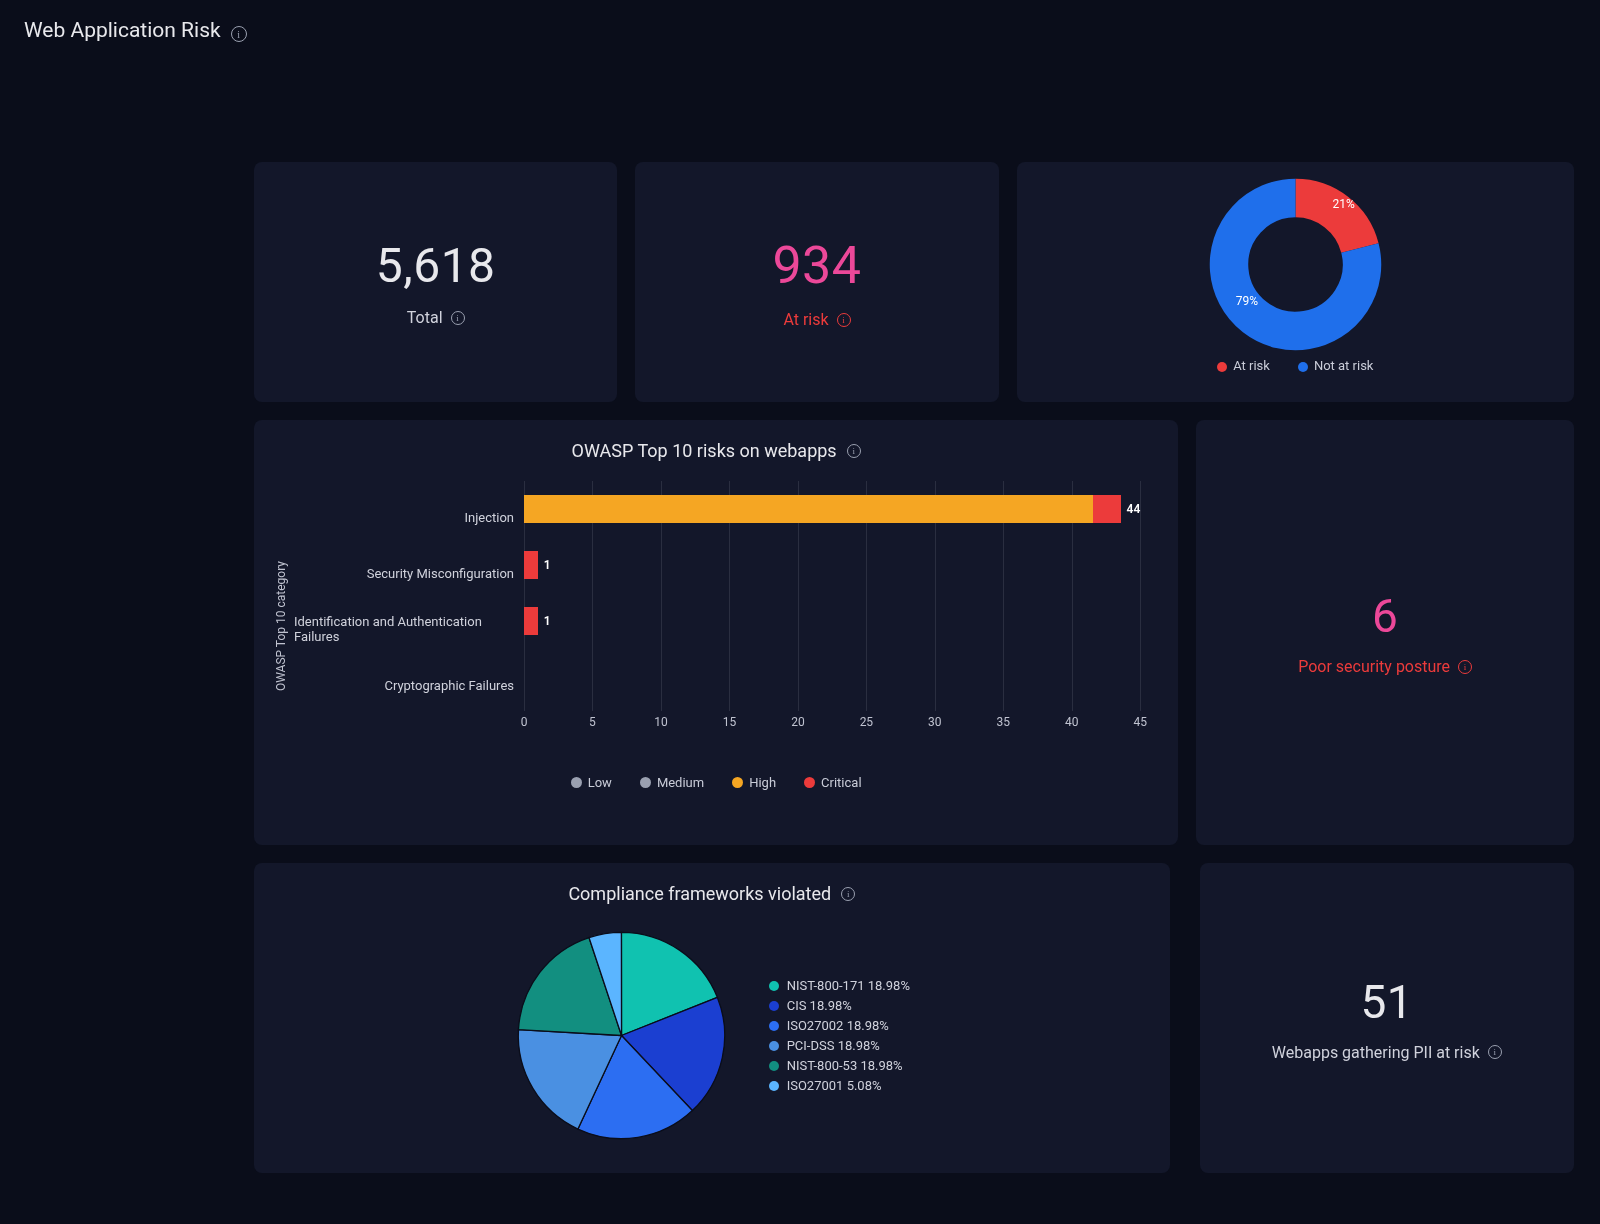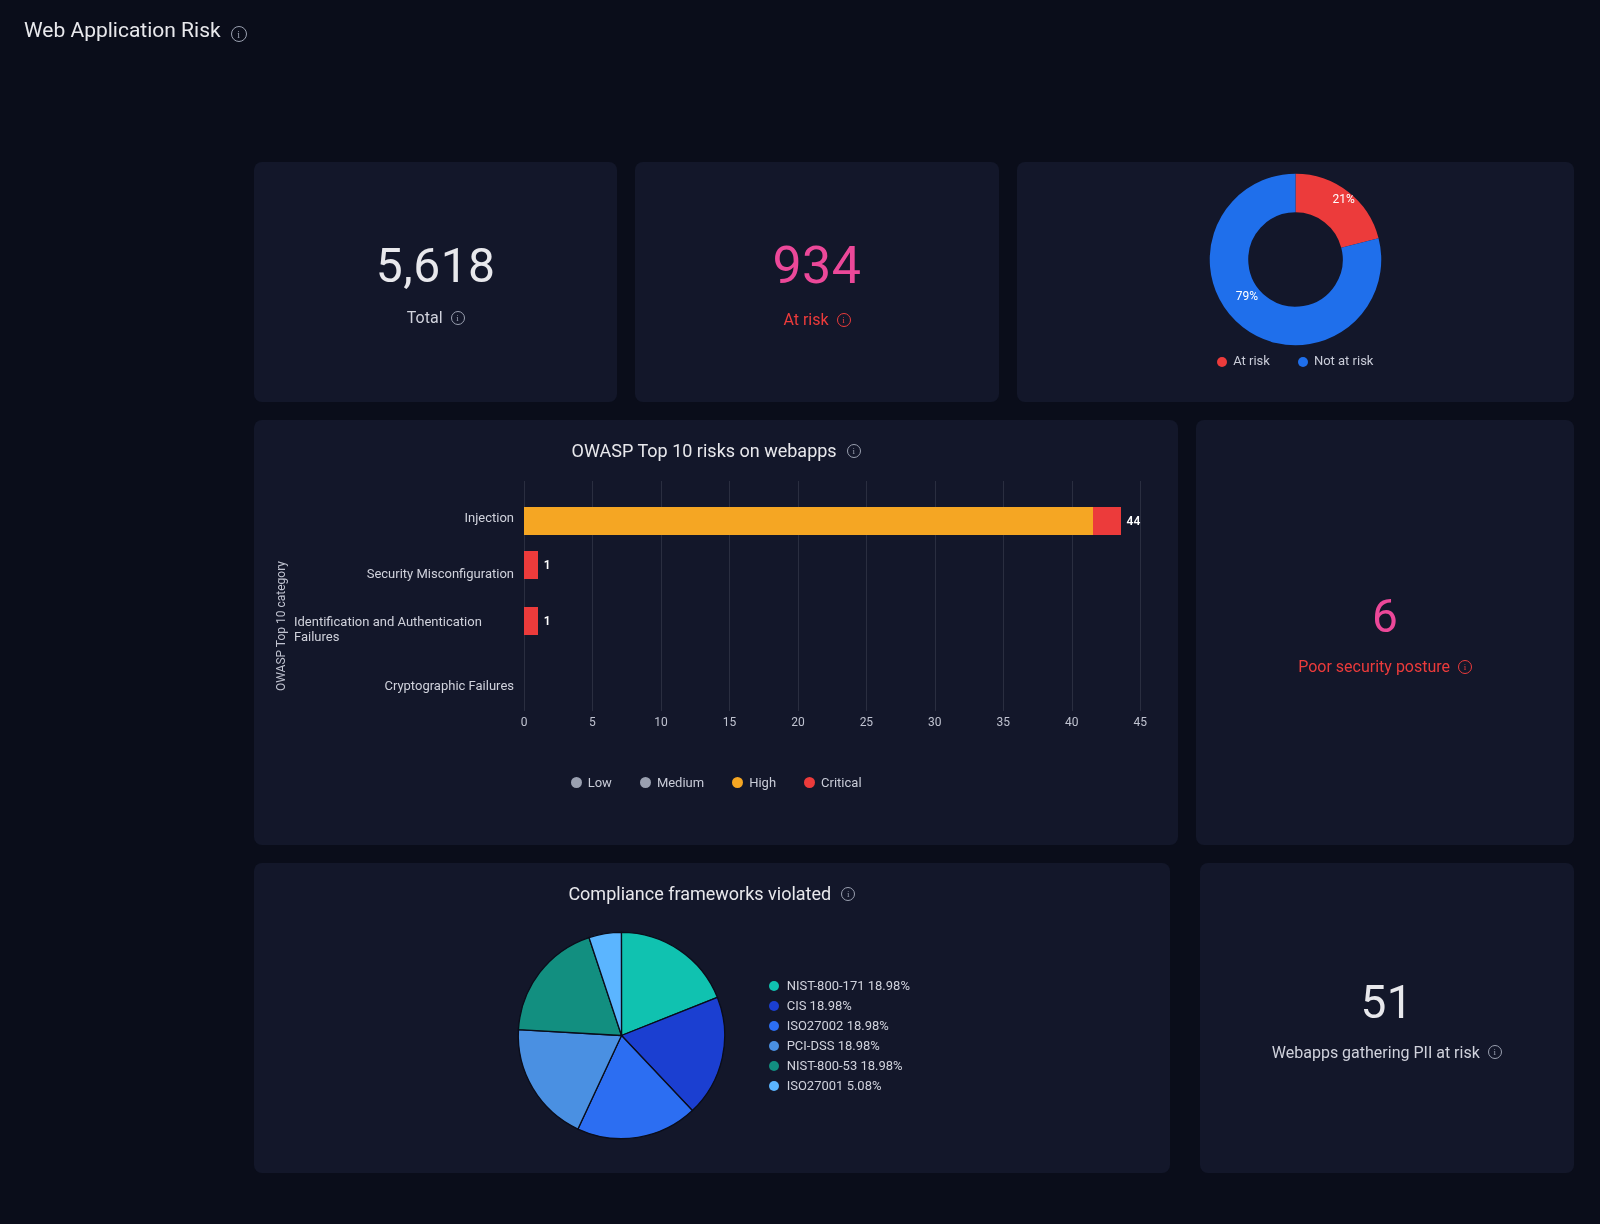--- a/index.html
+++ b/index.html
@@ -47,21 +47,21 @@
   .card {
     background: #13172a;
     border-radius: 8px;
     padding: 20px;
   }
   .card.third { width: 365px; height: 240px; display:flex; flex-direction:column; align-items:center; justify-content:center; gap:14px;}
   .card.wide { width: 925px; height: 425px; }
   .card.side { width: 378px; height: 425px; display:flex; flex-direction:column; align-items:center; justify-content:center; gap:14px;}
   .card.wide2 { width: 925px; height: 310px; }
   .card.side2 { width: 378px; height: 310px; display:flex; flex-direction:column; align-items:center; justify-content:center; gap:14px;margin-left:12px;}
-  .donut-card { width: 560px; height:240px; display:flex; flex-direction:column; align-items:center; justify-content:flex-start; padding-top:10px;}
+  .donut-card { width: 560px; height:240px; display:flex; flex-direction:column; align-items:center; justify-content:center; padding-top:10px;}
   .bignum { font-size: 48px; font-weight: 400; letter-spacing:0.5px;}
   .bignum.red { color:#ec4899; font-size:52px;}
   .label-row { display:flex; align-items:center; gap:8px; font-size:16px; color:#d0d2dc;}
   .label-row.red { color:#ec3b3b; }
   .donut-wrap { position:relative; width:175px; height:175px;}
   .pct-label { position:absolute; font-size:12px; color:#fff; }
   .legend { display:flex; gap:28px; font-size:13px; color:#c9ccd8; margin-top:6px; margin-bottom:4px;}
   .legend .dot { width:10px; height:10px; border-radius:50%; display:inline-block; margin-right:6px; vertical-align:middle;}
   .card-title { font-size:18px; font-weight:400; color:#e8e8ec; display:flex; align-items:center; gap:10px; justify-content:center;}
   .barchart-area { position:relative; margin-top:20px; height:290px; display:flex;}
@@ -150,21 +150,21 @@
                 <div class="vline" style="left: 22.2222%;"></div>
                 <div class="vline" style="left: 33.3333%;"></div>
                 <div class="vline" style="left: 44.4444%;"></div>
                 <div class="vline" style="left: 55.5556%;"></div>
                 <div class="vline" style="left: 66.6667%;"></div>
                 <div class="vline" style="left: 77.7778%;"></div>
                 <div class="vline" style="left: 88.8889%;"></div>
                 <div class="vline" style="left: 100%;"></div>
               </div>
             <div class="bars" id="bars">
-                <div class="bar-row" style="top: 26px; width: 100%;">
+                <div class="bar-row" style="top: 14px; width: 100%;">
                   <div class="bar-seg" style="width: 93.3333%; background: rgb(245, 166, 35);"></div>
                   <div class="bar-seg" style="width: 4.44444%; background: rgb(236, 59, 59);"></div>
                   <span class="bar-val">44</span>
                 </div>
                 <div class="bar-row" style="top: 70px; width: 100%;">
                   <div class="bar-seg" style="width: 2.22222%; background: rgb(236, 59, 59);"></div>
                   <span class="bar-val">1</span>
                 </div>
                 <div class="bar-row" style="top: 126px; width: 100%;">
                   <div class="bar-seg" style="width: 2.22222%; background: rgb(236, 59, 59);"></div>

